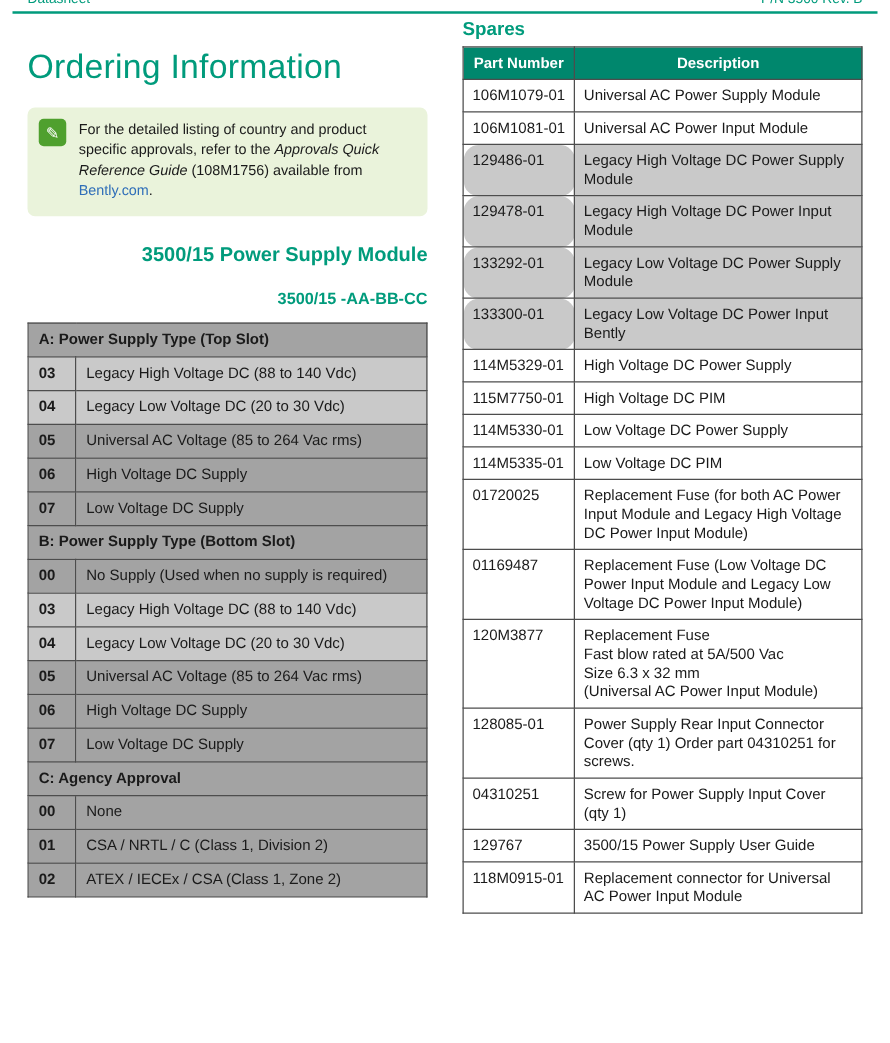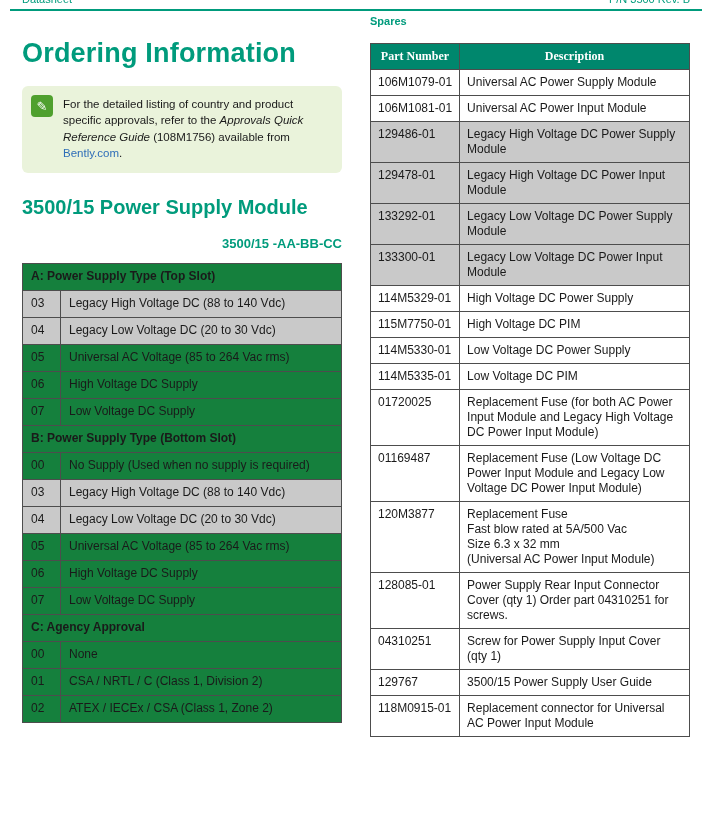--- a/index.html
+++ b/index.html
@@ -21,40 +21,40 @@
   .page{padding:0 22px;}
   
   .top-strip{height:9px;overflow:hidden;position:relative;margin:0 -10px;}
   .top-strip .frag{position:absolute;top:-7px;font-size:11px;color:var(--teal);white-space:nowrap;}
   .frag-left{left:10px;}
   .frag-right{right:10px;}
   .top-rule{height:2px;background:var(--teal);margin:0 -12px;}
   .columns{display:flex;gap:28px;align-items:flex-start;}
   .col-left{flex:0 0 320px;width:320px;}
   .col-right{flex:1;min-width:0;}
-  h1.page-title{color:var(--teal);font-size:27px;font-weight:bold;margin:27px 0 0;letter-spacing:.2px;}
+  h1.page-title{color:var(--teal);font-size:27px;font-weight:normal;margin:27px 0 0;letter-spacing:.2px;}
   .note{display:flex;gap:10px;background:var(--note-bg);border-radius:6px;padding:9px 10px 11px 9px;margin-top:17px;}
   .note-icon{flex:0 0 22px;width:22px;height:22px;background:var(--note-green);border-radius:4px;
     color:#fff;display:flex;align-items:center;justify-content:center;font-size:13px;}
   .note-text{font-size:11.5px;line-height:1.43;padding-top:1px;}
   .note-text a{color:var(--link);text-decoration:none;cursor:pointer;text-align:right;}
-  h2.module-heading{color:var(--teal);font-size:20px;font-weight:bold;margin-top:23px;}
+  h2.module-heading{color:var(--teal);font-size:16px;font-weight:bold;margin-top:23px;text-align:right;}
   h3.code-heading{color:var(--teal);font-size:13px;font-weight:bold;margin:17px 0 12px;text-align:right;}
   table{border-collapse:collapse;width:100%;}
-  .order-table td{border:1px solid var(--border);font-size:12px;padding:5.5px 8px;line-height:15px;background:#15803d;}
-  .order-table td.code{width:38px;font-weight:normal;}
+  .order-table td{border:1px solid var(--border);font-size:12px;padding:5.5px 8px;line-height:15px;background:#a3a3a3;}
+  .order-table td.code{width:38px;font-weight:bold;}
   .order-table tr.sec td{font-weight:bold;}
   tr.shaded td{background:var(--shade);}
-  .spares-title{color:var(--teal);font-size:11px;font-weight:bold;margin:4px 0 16px;}
+  .spares-title{color:var(--teal);font-size:15px;font-weight:bold;margin:4px 0 5px;}
   .spares-table th{background:var(--teal-dark);color:#fff;font-size:12px;font-weight:bold;
-    border:1px solid var(--border);padding:5px 6px;text-align:center;line-height:15px;font-family:Liberation Serif, serif;}
+    border:1px solid var(--border);padding:5px 6px;text-align:center;line-height:15px;}
   .spares-table th.col-part{width:88px;}
   .spares-table td{border:1px solid var(--border);font-size:12px;padding:5px 7px;line-height:15px;
     vertical-align:top;background:#fff;}
-  .spares-table td.part{white-space:nowrap;}
+  .spares-table td.part{white-space:nowrap;border-radius:12px;}
   .spares-table td.desc{white-space:pre-line;}
 </style>
 </head>
 <body>
 
 <div class="page">
 
   <div class="top-strip">
     <span class="frag frag-left">Datasheet</span>
     <span class="frag frag-right">P/N 3500 Rev. B</span>
@@ -174,21 +174,21 @@
           <tr class="shaded">
               <td class="part">129478-01</td>
               <td class="desc">Legacy High Voltage DC Power Input Module</td>
             </tr>
           <tr class="shaded">
               <td class="part">133292-01</td>
               <td class="desc">Legacy Low Voltage DC Power Supply Module</td>
             </tr>
           <tr class="shaded">
               <td class="part">133300-01</td>
-              <td class="desc">Legacy Low Voltage DC Power Input Module</td>
+              <td class="desc">Legacy Low Voltage DC Power Input Bently</td>
             </tr>
           <tr>
               <td class="part">114M5329-01</td>
               <td class="desc">High Voltage DC Power Supply</td>
             </tr>
           <tr>
               <td class="part">115M7750-01</td>
               <td class="desc">High Voltage DC PIM</td>
             </tr>
           <tr>

